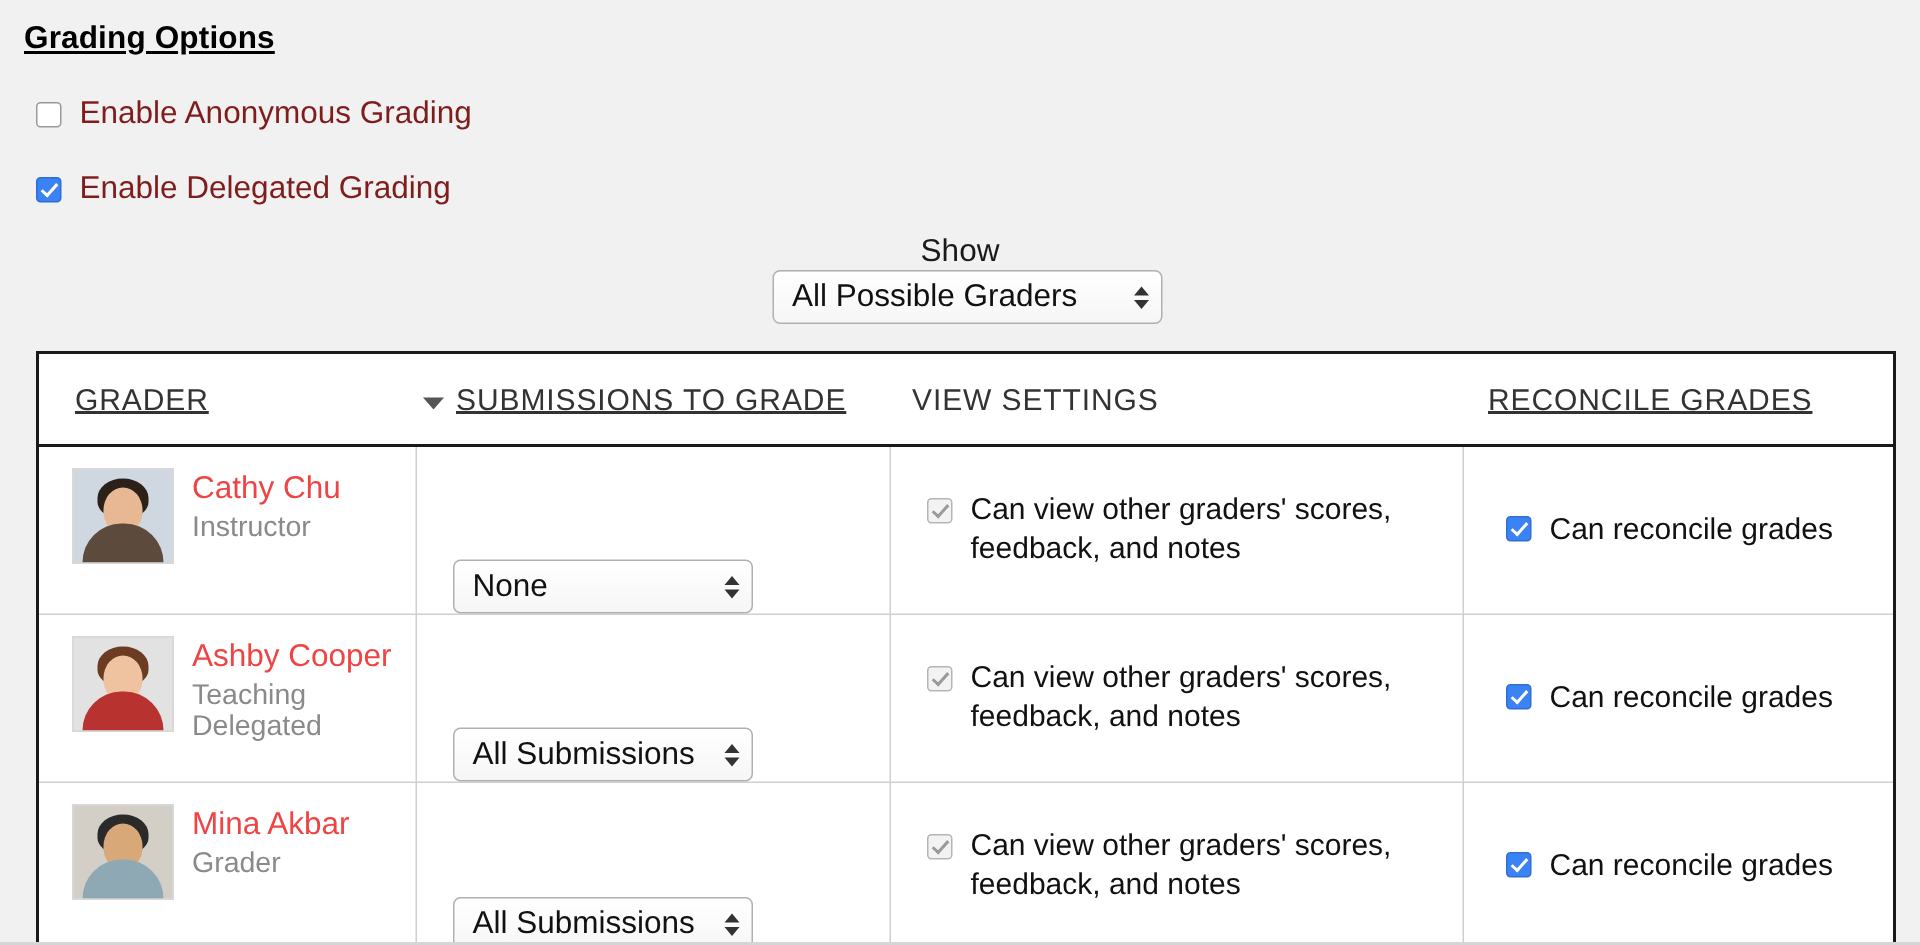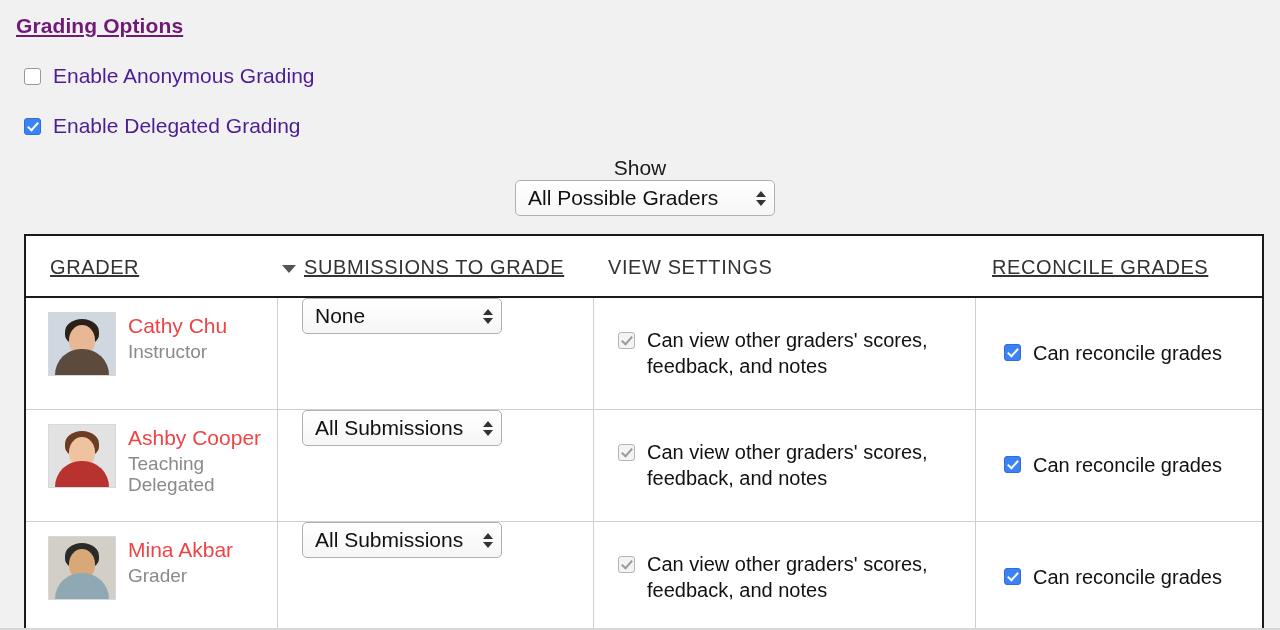--- a/index.html
+++ b/index.html
@@ -19,21 +19,21 @@
     width: 1280px;
     height: 630px;
     box-sizing: border-box;
     padding: 0 14px;
   }
 
   
   .section-title {
     font-size: 21px;
     font-weight: bold;
-    color: #701a75;
+    color: #000000;
     text-decoration: underline;
     padding-top: 14px;
     margin-left: 2px;
     letter-spacing: 0.1px;
     display: inline-block;
   }
 
   
   .opt-row {
     display: flex;
@@ -64,21 +64,21 @@
     top: 1px;
     width: 4px;
     height: 9px;
     border: solid #fff;
     border-width: 0 2px 2px 0;
     transform: rotate(42deg);
   }
   .opt-label {
     font-size: 21px;
     margin-left: 12px;
-    color: #4c1d95;
+    color: #7f1d1d;
   }
 
   
   .show-row {
     display: flex;
     align-items: center;
     margin-top: 18px;
     margin-left: 10px;
     flex-direction: column;
   }
@@ -205,21 +205,21 @@
   }
   .name-wrap { margin-left: 12px; padding-top: 2px; }
   .g-name { font-size: 21px; color: #ef4444; line-height: 1.12; }
   .g-role { font-size: 19px; color: #8a8a8a; line-height: 1.15; margin-top: 3px; }
 
   .cell-subs {
     width: 316px;
     box-sizing: border-box;
     border-right: 1px solid #cfcfcf;
     display: flex;
-    align-items: flex-start;
+    align-items: flex-end;
     padding-left: 24px;
   }
   .sub-select {
     min-width: 0;
   }
 
   .cell-view {
     width: 382px;
     box-sizing: border-box;
     border-right: 1px solid #cfcfcf;

